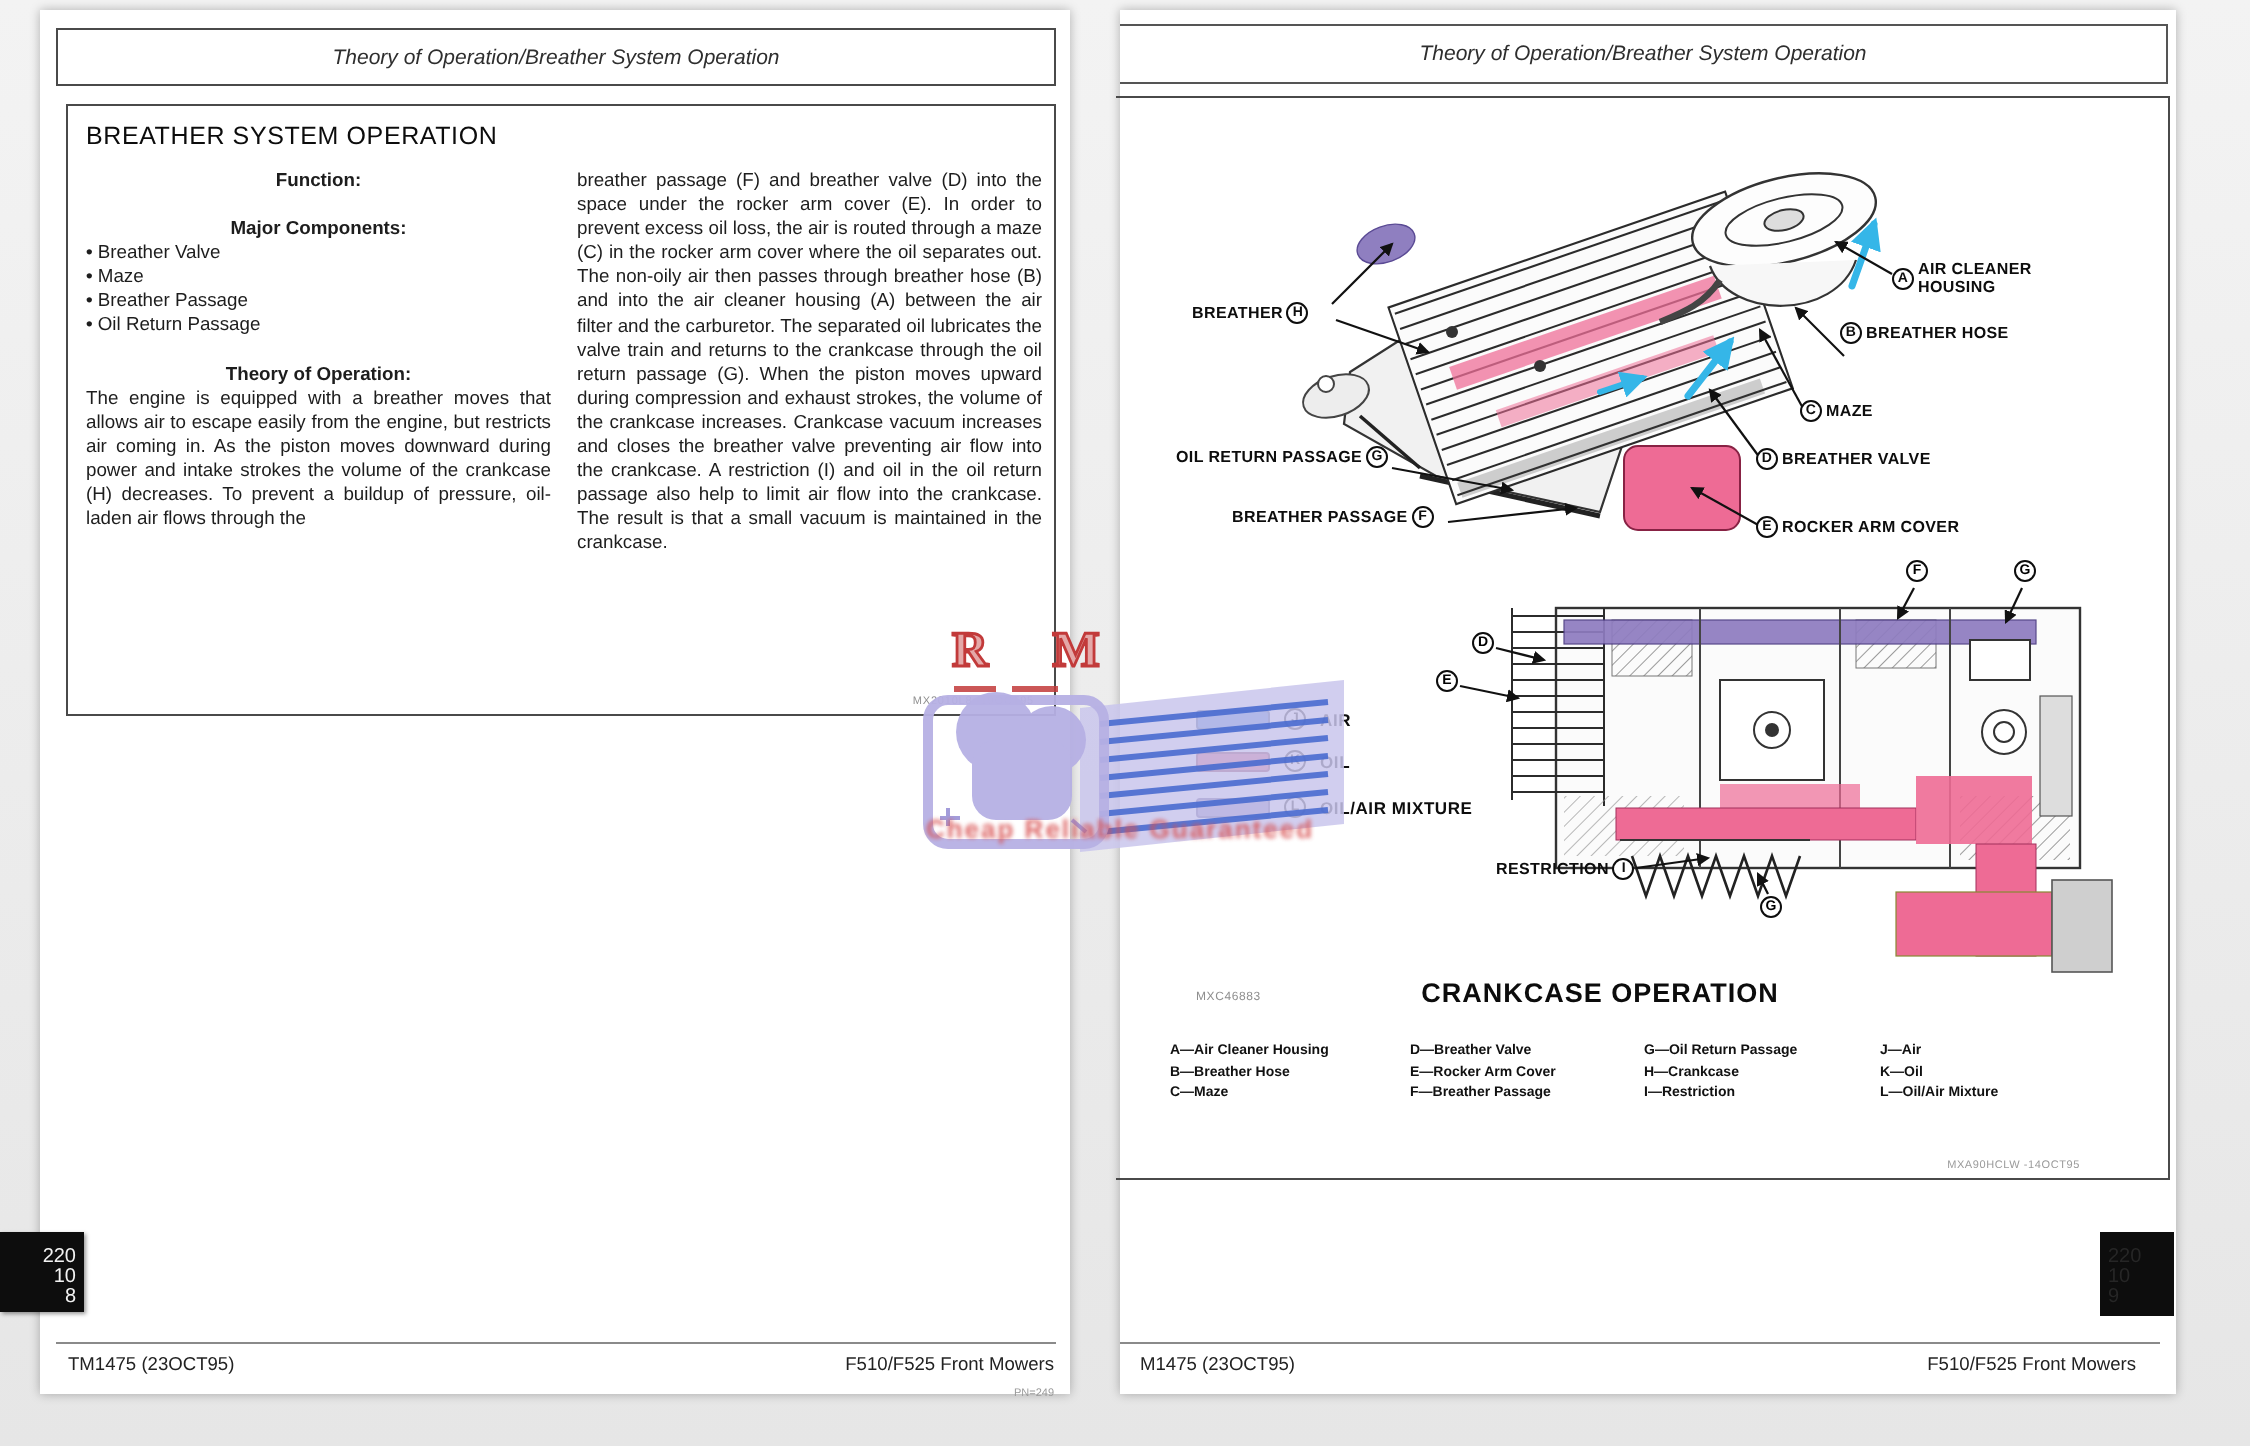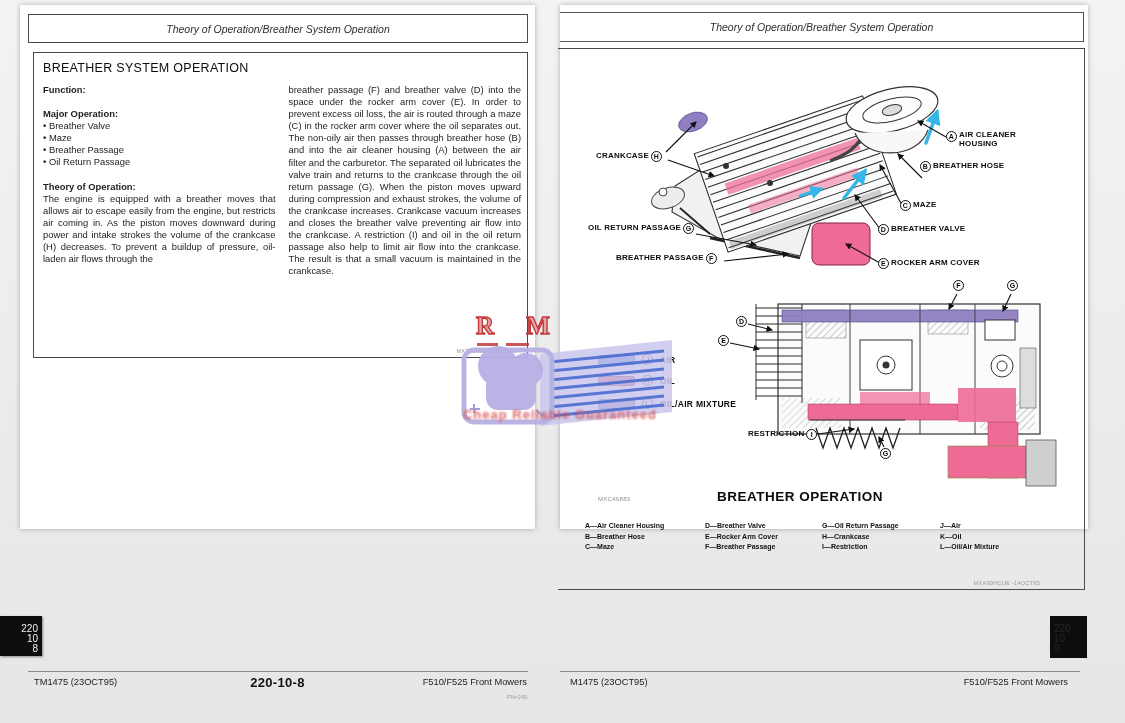--- a/index.html
+++ b/index.html
@@ -1,30 +1,30 @@
 <!DOCTYPE html>
 <html><head>
 <meta charset="utf-8">
 <style>
   *{margin:0;padding:0;box-sizing:border-box}
   html,body{width:1125px;height:723px}
   body{font-family:"Liberation Sans",sans-serif;background:#e9e9e9;position:relative;overflow:hidden}
   #canvas{position:absolute;inset:0;background:linear-gradient(180deg,#f3f3f3,#e6e6e6)}
-  .sheet{position:absolute;top:5px;height:524px;background:#fff;box-shadow:0 0 5px rgba(0,0,0,.28)}
+  .sheet{position:absolute;top:5px;height:692px;background:#fff;box-shadow:0 0 5px rgba(0,0,0,.28)}
   .sheet-left{left:20px;width:515px}
   .sheet-right{left:560px;width:528px}
 
   
   .lp-header{position:absolute;left:8px;top:9px;width:500px;height:29px;border:1px solid #4a4a4a;
     display:flex;align-items:center;justify-content:center;font-style:italic;font-size:10.5px;color:#2e2e2e}
   .lp-box{position:absolute;left:13px;top:47px;width:495px;height:306px;border:1px solid #4a4a4a}
   .lp-title{position:absolute;left:9px;top:8px;font-size:12.5px;font-weight:normal;color:#0c0c0c;letter-spacing:.3px}
   .lp-cols{position:absolute;left:9px;top:31px;width:478px;display:flex;gap:13px}
   .col{width:233px;font-size:9.4px;line-height:12.1px;color:#1d1d1d;text-align:justify}
-  .h{font-weight:bold;text-align:left}
+  .h{font-weight:bold;text-align:center}
   .sp{height:12px}
   .bullets div{text-align:left}
   .bullets div::before{content:"\2022\00a0";font-weight:bold}
   .figcode{position:absolute;right:10px;bottom:3px;font-size:5.5px;color:#8f8f8f;letter-spacing:.4px}
 
   
   .footrule{position:absolute;height:1px;background:#8a8a8a}
   .foot-manual{position:absolute;font-size:9.3px;color:#222}
   .foot-page{position:absolute;text-align:center;font-size:13px;font-weight:bold;color:#111;letter-spacing:.3px}
   .foot-model{position:absolute;font-size:9.3px;color:#222}
@@ -34,21 +34,21 @@
   .tab{position:absolute;background:#0d0d0d;font-size:10px;font-weight:normal;line-height:10px;padding:8px 4px}
   .tab-left{left:0;top:616px;width:42px;height:40px;color:#f2f2f2;text-align:right;box-shadow:1px 1px 2px rgba(0,0,0,.4)}
   .tab-right{left:490px;top:611px;width:37px;height:42px;color:#262626;text-align:left}
 
   
   .rp-header{position:absolute;left:0;top:7px;width:524px;height:30px;border:1px solid #555;border-left:none;
     display:flex;align-items:center;justify-content:center;font-style:italic;font-size:10.5px;color:#2e2e2e}
   .rp-box{position:absolute;left:-2px;top:43px;width:527px;height:542px;border:1px solid #4a4a4a;border-left:none}
   .diagram-svg{position:absolute;left:0;top:43px}
 
-  .callout{position:absolute;display:flex;align-items:flex-start;font-size:8px;font-weight:bold;color:#0d0d0d;
+  .callout{position:absolute;display:flex;align-items:center;font-size:8px;font-weight:bold;color:#0d0d0d;
     letter-spacing:.2px;white-space:nowrap}
   .callout .txt{white-space:nowrap}
   .callout.wrap{white-space:normal}
   .callout.wrap .txt{white-space:normal;width:70px;line-height:8.5px}
   .circ{display:inline-block;flex:0 0 auto;width:11px;height:11px;border:1.2px solid #0d0d0d;border-radius:50%;
     font-size:7px;font-weight:bold;line-height:10.5px;text-align:center;background:#fff;margin:0 2px}
   .circ-alone{position:absolute}
 
   .flowrow{position:absolute;display:flex;align-items:center;gap:5px}
   .sw{width:37px;height:10px;border-radius:2px;border:1px solid #222}
@@ -83,41 +83,40 @@
     <div class="lp-header">
       <span>Theory of Operation/Breather System Operation</span>
     </div>
 
     <div class="lp-box">
       <div class="lp-title">BREATHER SYSTEM OPERATION</div>
       <div class="lp-cols">
         <div class="col">
           <div class="h">Function:</div>
           <div class="sp"></div>
-          <div class="h">Major Operation:</div>
+          <div class="h">Major Components:</div>
           <div class="bullets">
             <div>Breather Valve</div>
             <div>Maze</div>
             <div>Breather Passage</div>
             <div>Oil Return Passage</div>
           </div>
           <div class="sp"></div>
           <div class="h">Theory of Operation:</div>
           <div>The engine is equipped with a breather moves that allows air to escape easily from the engine, but restricts air coming in. As the piston moves downward during power and intake strokes the volume of the crankcase (H) decreases. To prevent a buildup of pressure, oil-laden air flows through the</div>
         </div>
         <div class="col">
           <div>breather passage (F) and breather valve (D) into the space under the rocker arm cover (E). In order to prevent excess oil loss, the air is routed through a maze (C) in the rocker arm cover where the oil separates out. The non-oily air then passes through breather hose (B) and into the air cleaner housing (A) between the air filter and the carburetor. The separated oil lubricates the valve train and returns to the crankcase through the oil return passage (G). When the piston moves upward during compression and exhaust strokes, the volume of the crankcase increases. Crankcase vacuum increases and closes the breather valve preventing air flow into the crankcase. A restriction (I) and oil in the oil return passage also help to limit air flow into the crankcase. The result is that a small vacuum is maintained in the crankcase.</div>
         </div>
       </div>
       <div class="figcode">MX2010L8  -19OCT95</div>
     </div>
 
     <div class="footrule" style="left:8px;top:666px;width:500px"></div>
     <div class="foot-manual" style="left:14px;top:672px">TM1475 (23OCT95)</div>
-    <div class="foot-page" style="left:0;width:515px;top:670px">220-10-8</div>
     <div class="foot-model" style="right:8px;top:672px">F510/F525 Front Mowers</div>
     <div class="foot-small" style="right:8px;top:689px">PN=249</div>
   </div>
 
   <div class="tab tab-left">
     <div>220</div>
     <div>10</div>
     <div>8</div>
   </div>
 
@@ -243,21 +242,21 @@
           <path d="M170,295 L199,301" marker-end="url(#ah)"></path>
           <path d="M397,246 L389,261" marker-end="url(#ah)"></path>
           <path d="M451,246 L443,263" marker-end="url(#ah)"></path>
           <path d="M258,386 L294,381" marker-end="url(#ah)"></path>
           <path d="M324,399 L319,389" marker-end="url(#ah)"></path>
         </g>
       </g>
     </svg>
 
     <div class="callout" style="left:36px;top:146px">
-      <span class="txt">CRANKCASE</span>
+      <span class="txt">BREATHER</span>
       <span class="circ">H</span>
     </div>
     <div class="callout" style="left:28px;top:218px">
       <span class="txt">OIL RETURN PASSAGE</span>
       <span class="circ">G</span>
     </div>
     <div class="callout" style="left:56px;top:248px">
       <span class="txt">BREATHER PASSAGE</span>
       <span class="circ">F</span>
     </div>
@@ -303,21 +302,21 @@
     <span class="circ circ-alone" style="left:156px;top:330px">E</span>
     <span class="circ circ-alone" style="left:391px;top:275px">F</span>
     <span class="circ circ-alone" style="left:445px;top:275px">G</span>
     <div class="callout" style="left:188px;top:424px">
       <span class="txt">RESTRICTION</span>
       <span class="circ">I</span>
     </div>
     <span class="circ circ-alone" style="left:318px;top:443px">G</span>
 
     <div class="rp-figcode">MXC46883</div>
-    <div class="rp-title">BREATHER OPERATION</div>
+    <div class="rp-title">CRANKCASE OPERATION</div>
     <div class="keycol k1">
       <div>A—Air Cleaner Housing</div>
       <div>B—Breather Hose</div>
       <div>C—Maze</div>
     </div>
     <div class="keycol k2">
       <div>D—Breather Valve</div>
       <div>E—Rocker Arm Cover</div>
       <div>F—Breather Passage</div>
     </div>

